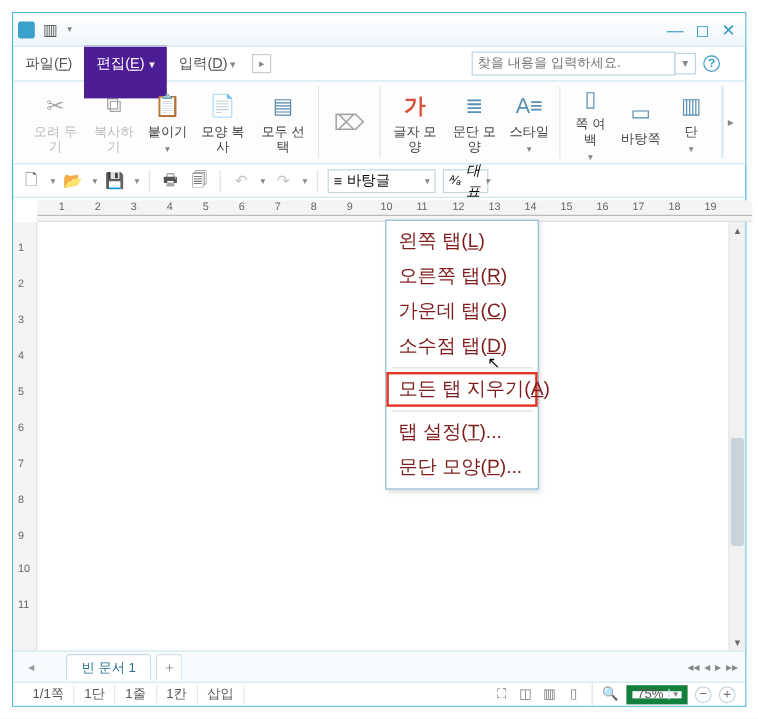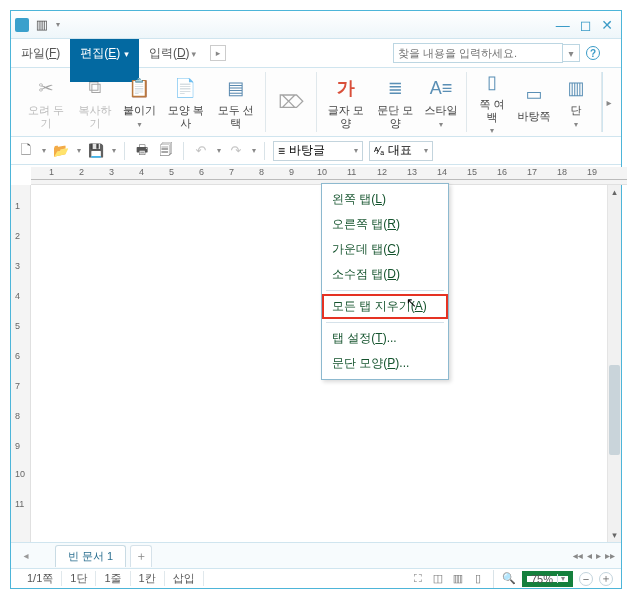--- a/index.html
+++ b/index.html
@@ -8,21 +8,21 @@
 .window { width: 612px; height: 579px; border: 1px solid #4db5d9; background: #fff; position: relative; }
 .titlebar { height: 28px; background: linear-gradient(#fff,#eef6fa); display: flex; align-items: center; position: relative; border-bottom: 1px solid #d0e5ef; }
 .title-left { display:flex; align-items:center; gap:4px; padding-left:4px;}
 .ticon { width:14px; height:14px; background:#3aa0cc; border-radius:2px; }
 .title-center { position:absolute; left:0; right:0; text-align:center; color:#3a7ea0; font-size:13px; pointer-events:none;}
 .winbtns { margin-left:auto; display:flex; gap:10px; padding-right:8px; color:#3a9bc7; font-size:14px;}
 .winbtns span{cursor:default;}
 .menubar { height:28px; display:flex; align-items:center; }
 .menu-item { padding:20px 10px; color:#555; }
 .menu-item .ul { text-decoration: underline; }
-.menu-item.active { background:#0369a1; color:#fff; }
+.menu-item.active { background:#4c1d95; color:#fff; }
 .menu-item.active::after { content:"▾"; font-size:9px; margin-left:4px;}
 .menu-arrow{font-size:9px;color:#888;margin-left:2px;}
 .menubar .expand{border:1px solid #ccc;width:16px;height:16px;display:flex;align-items:center;justify-content:center;font-size:9px;color:#888;margin-left:4px;}
 .search { margin-left:auto; margin-right:21px; display:flex;align-items:center;}
 .search input{width:170px;height:20px;border:1px solid #bcd6e2;padding:0 4px;font-size:11px;color:#999;}
 .search .gear{width:18px;height:18px;border:1px solid #bcd6e2;margin-left:-1px;display:flex;align-items:center;justify-content:center;font-size:10px;color:#888;}
 .search .q{width:14px;height:14px;margin-left:6px;color:#3a9bc7;font-weight:bold;border:1px solid #3a9bc7;border-radius:50%;display:flex;align-items:center;justify-content:center;font-size:10px;}
 .ribbon { height:70px; border-top:1px solid #d0e5ef; border-bottom:1px solid #d0e5ef; display:flex; align-items:stretch; padding:4px 6px; gap:0; background:#fdfdfd;}
 .rgroup { display:flex; align-items:center; gap:8px; padding:0 8px; border-right:1px solid #e0e8ec;}
 .rgroup:last-child{border-right:none;}
@@ -34,33 +34,33 @@
 .rarrow{font-size:8px;color:#888;}
 .ribbon-expand{width:14px;border-left:1px solid #d0e5ef;display:flex;align-items:center;justify-content:center;color:#888;font-size:10px;}
 .toolbar2 { height:28px; border-bottom:1px solid #d0e5ef; display:flex; align-items:center; padding:0 6px; gap:6px; position:relative;}
 .tb-ico{width:18px;height:18px;display:flex;align-items:center;justify-content:center;color:#555;font-size:13px;}
 .tb-sep{width:1px;height:18px;background:#d9e3e8;margin:0 2px;}
 .tb-dd{display:flex;align-items:center;}
 .tb-dd .tri{font-size:8px;color:#888;margin-left:1px;}
 .combo{display:flex;align-items:center;border:1px solid #c3d4dd;height:20px;padding:0 4px;gap:4px;background:#fff;}
 .combo .tri{font-size:8px;color:#888;}
 .combo.font{width:90px;}
-.combo.preset{width:64px;}
+.combo.preset{width:38px;font-style:italic;}
 .docarea { position:absolute; left:0; right:0; top:156px; bottom:46px; background:#fff; }
 .hruler{height:18px;background:#f4f4f4;border-bottom:1px solid #e0e0e0;position:relative;left:20px;right:14px;margin-right:14px;overflow:hidden;}
 .hruler .line{position:absolute;top:12px;left:0;right:0;height:1px;background:#bbb;}
 .hruler .num{position:absolute;top:0;font-size:9px;color:#666;}
 .vruler{position:absolute;left:0;top:18px;bottom:0;width:20px;background:#f4f4f4;border-right:1px solid #e0e0e0;}
 .vruler .num{position:absolute;left:4px;font-size:9px;color:#666;}
 .page{position:absolute;left:30px;top:22px;right:18px;bottom:4px;background:#fff;}
 .vscroll{position:absolute;right:0;top:18px;bottom:0;width:14px;background:#f1f1f1;border-left:1px solid #e4e4e4;}
 .vscroll .thumb{position:absolute;left:1px;right:1px;top:180px;height:90px;background:#c9d4da;border-radius:2px;}
 .vscroll .arr{position:absolute;left:0;right:0;height:14px;display:flex;align-items:center;justify-content:center;font-size:9px;color:#666;}
 .context{position:absolute;left:310px;top:172px;width:128px;background:#fff;border:1px solid #8db9cf;box-shadow:2px 2px 4px rgba(0,0,0,.15);padding:3px 0;z-index:50;}
-.citem{padding:4px 10px;font-size:12px;color:#14532d;white-space:nowrap;}
+.citem{padding:4px 10px;font-size:16px;color:#7f1d1d;white-space:nowrap;}
 .citem .mn{text-decoration:underline;}
 .citem.hl{border:2.5px solid #e53223;padding:2px 8px;}
 .csep{height:1px;background:#d6e2ea;margin:3px 4px;}
 .cursor-arrow{position:absolute;left:395px;top:284px;font-size:13px;color:#000;z-index:60;pointer-events:none;}
 .tabs{position:absolute;left:0;right:0;bottom:20px;height:26px;border-top:1px solid #d0e5ef;display:flex;align-items:center;background:#f7fbfd;}
 .tab{display:flex;align-items:center;height:22px;padding:0 12px;border:1px solid #c9dbe4;border-bottom:none;background:#fff;margin-left:20px;font-size:11px;color:#2b6f90;border-top-left-radius:3px;border-top-right-radius:3px;}
 .tab-add{width:22px;height:22px;display:flex;align-items:center;justify-content:center;color:#888;border:1px solid #d6e2ea;margin-left:4px;border-top-left-radius:3px;border-top-right-radius:3px;border-bottom:none;background:#fff;}
 .tabs .navset{margin-left:auto;display:flex;gap:4px;padding-right:6px;color:#888;font-size:10px;}
 .statusbar{position:absolute;left:0;right:0;bottom:0;height:20px;border-top:1px solid #d0e5ef;display:flex;align-items:center;padding:0 8px;gap:0;font-size:11px;color:#555;background:#fff;}
 .sb-item{padding:0 8px;border-right:1px solid #e0e8ec;}

